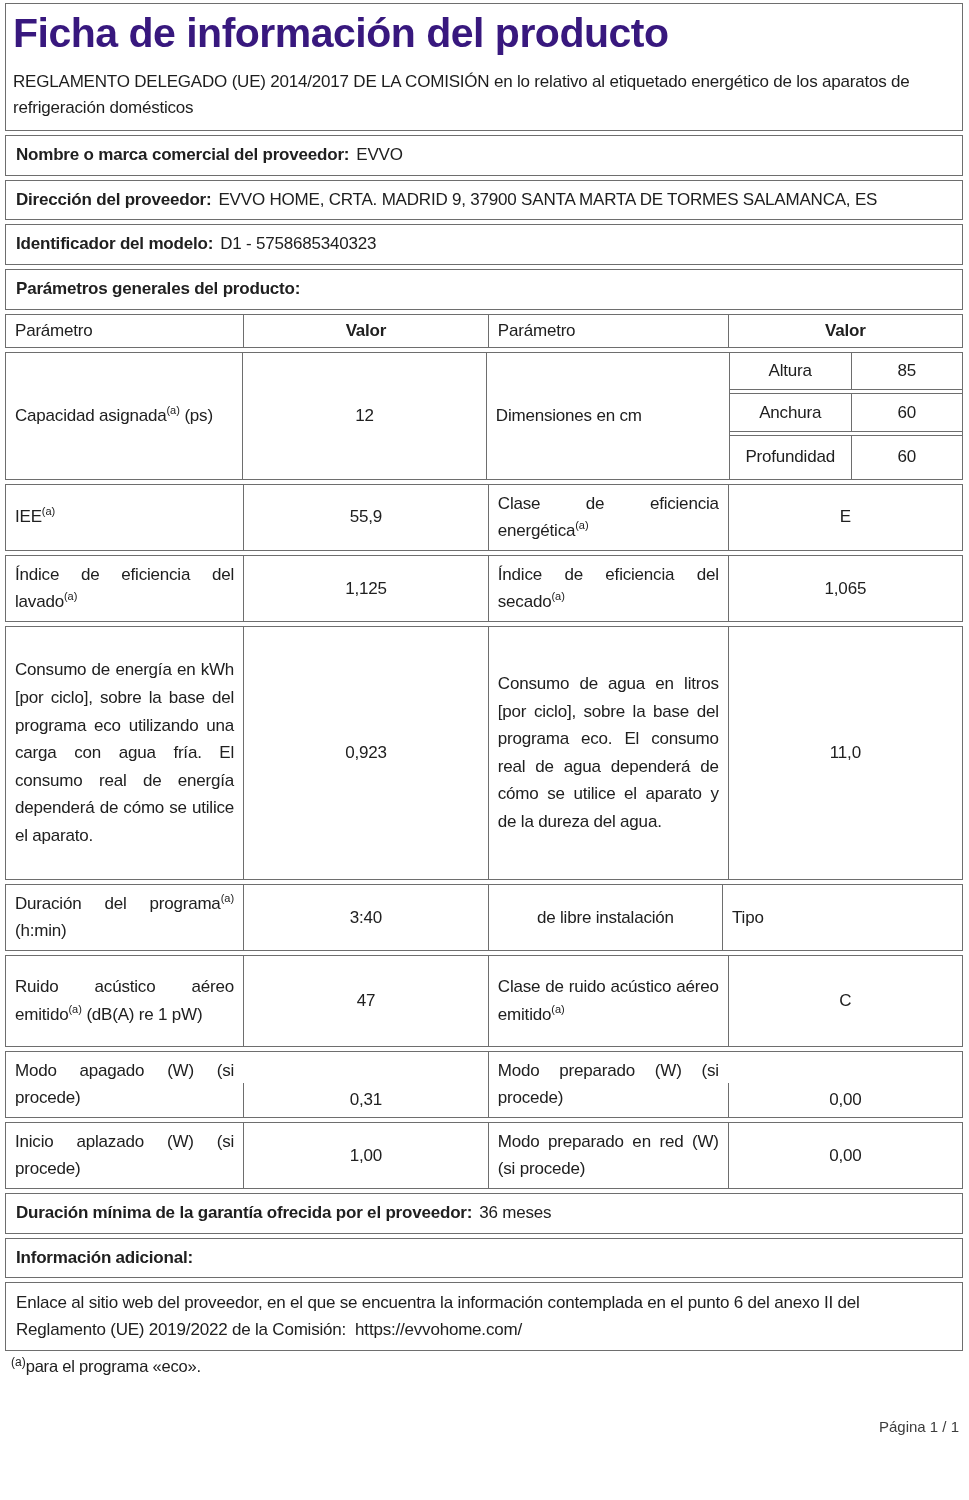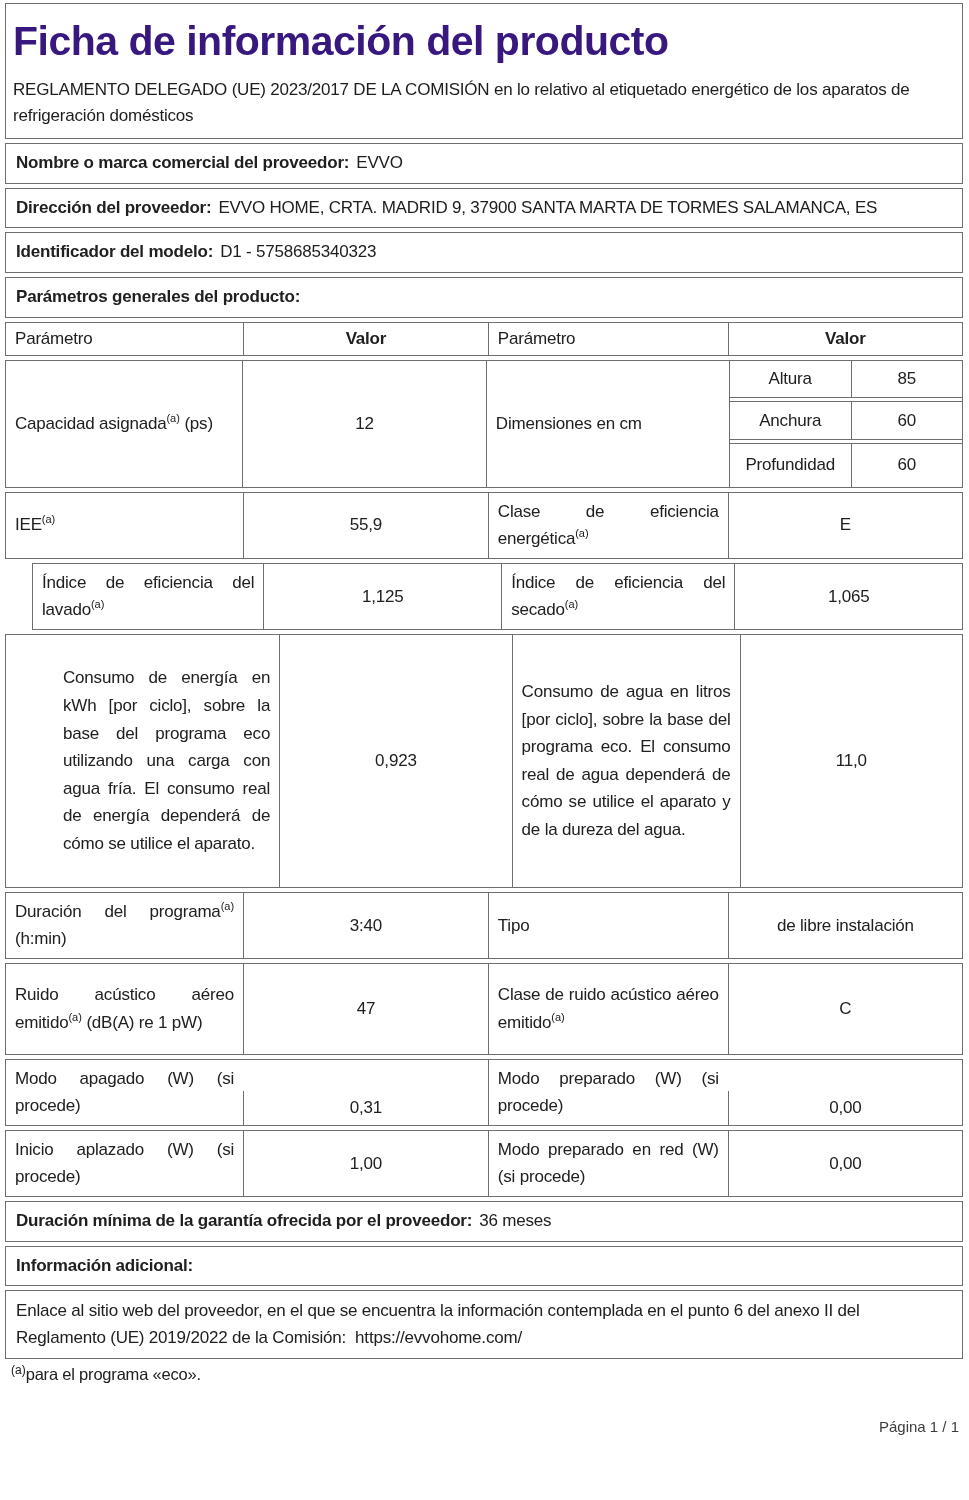--- a/index.html
+++ b/index.html
@@ -19,21 +19,21 @@
     padding: 7px 10px;
     font-size: 17px;
     line-height: 1.45;
     background: #fff;
   }
   .box p { margin: 0; }
   .lbl { font-weight: bold; }
   .val { margin-left: 7px; }
 
   
-  .title-box { padding: 12px 10px 10px 7px; }
+  .title-box { padding: 4px 10px 10px 7px; }
   .doc-title {
     margin: 2px 0 12px 0;
     font-size: 41px;
     font-weight: bold;
     color: #38187e;
     letter-spacing: -0.5px;
     line-height: 1.15;
   }
   .regulation { font-size: 17px; line-height: 1.5; color: #1d1d1d; }
 
@@ -58,22 +58,22 @@
   .lab { display: flex; align-items: center; padding: 5px 9px; font-size: 17px; line-height: 1.62; }
   .lab p { margin: 0; text-align: justify; width: 100%; hyphens: manual; }
   .vcell {
     display: flex; align-items: center; justify-content: center;
     text-align: center; font-size: 17px; padding: 4px 6px; line-height: 1.5;
   }
   sup { font-size: 11px; line-height: 0; vertical-align: super; letter-spacing: 0; }
 
   .r1 { min-height: 128px; }
   .r2 { min-height: 60px; }
-  .r3 { min-height: 62px; margin-left: 27px; }
-  .r4 { min-height: 254px; padding-left: 48px; }
+  .r3 { min-height: 62px; }
+  .r4 { min-height: 254px; }
   .r5 { min-height: 62px; }
   .r6 { min-height: 92px; }
   .r7 { min-height: 60px; align-items: flex-end; }
   .r8 { min-height: 60px; }
 
   
   .dims {
     padding: 0; display: flex; flex-direction: column;
     margin-left: 4px; border-left: 1px solid #6e6e6e;
   }
@@ -99,21 +99,21 @@
   .pagefoot {
     position: absolute; right: 10px; top: 1418px;
     font-size: 15px; color: #3c3c3c; letter-spacing: 0;
   }
 </style>
 </head>
 <body>
 
 <header class="box title-box">
   <h1 class="doc-title">Ficha de información del producto</h1>
-  <p class="regulation">REGLAMENTO DELEGADO (UE) 2023/2017 DE LA COMISIÓN en lo relativo al etiquetado energético de los aparatos de refrigeración domésticos</p>
+  <p class="regulation">REGLAMENTO DELEGADO (UE) 2014/2017 DE LA COMISIÓN en lo relativo al etiquetado energético de los aparatos de refrigeración domésticos</p>
 </header>
 
 <div class="box">
   <p><span class="lbl">Nombre o marca comercial del proveedor:</span><span class="val">EVVO</span></p>
 </div>
 
 <div class="box">
   <p><span class="lbl">Dirección del proveedor:</span><span class="val">EVVO HOME, CRTA. MADRID 9, 37900 SANTA MARTA DE TORMES SALA­MANCA, ES</span></p>
 </div>
 
@@ -189,24 +189,24 @@
       <p><span>Consumo de agua en litros [por ciclo], sobre la base del programa eco. El consumo real de agua dependerá de cómo se utilice el apa­rato y de la dureza del agua.</span><sup></sup><span></span></p>
     </div>
     <div class="c c4 vcell">11,0</div>
   </div>
 
   <div class="trow r5">
     <div class="c c1 lab">
       <p><span>Duración del progra­ma</span><sup>(a)</sup><span> (h:min)</span></p>
     </div>
     <div class="c c2 vcell">3:40</div>
+    <div class="c c4 vcell">de libre instalación</div>
     <div class="c c3 lab">
       <p><span>Tipo</span><sup></sup><span></span></p>
     </div>
-    <div class="c c4 vcell">de libre instalación</div>
   </div>
 
   <div class="trow r6">
     <div class="c c1 lab">
       <p><span>Ruido acústico aéreo emitido</span><sup>(a)</sup><span> (dB(A) re 1 pW)</span></p>
     </div>
     <div class="c c2 vcell">47</div>
     <div class="c c3 lab">
       <p><span>Clase de ruido acústico aéreo emitido</span><sup>(a)</sup><span></span></p>
     </div>

